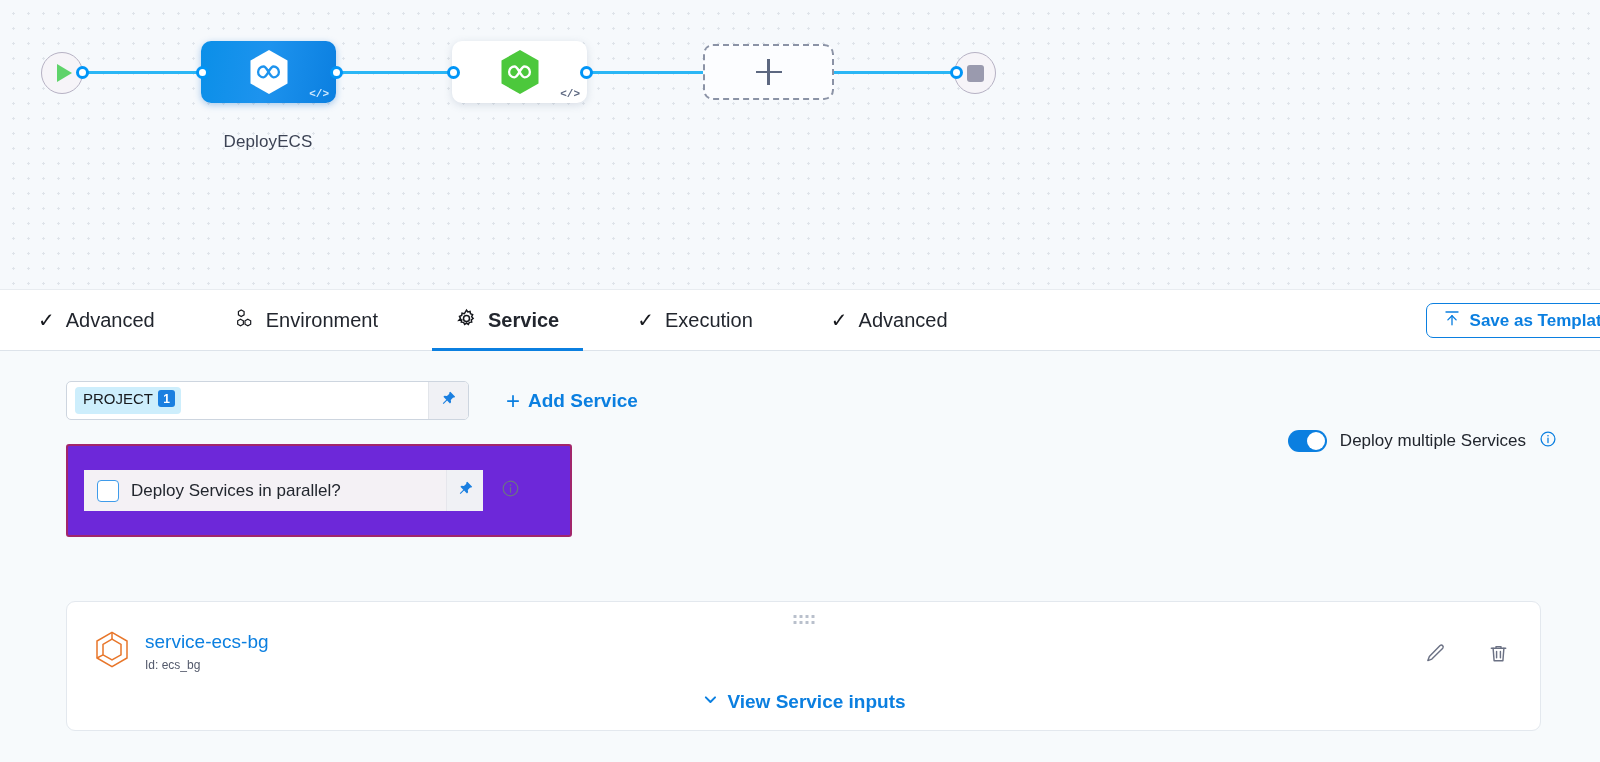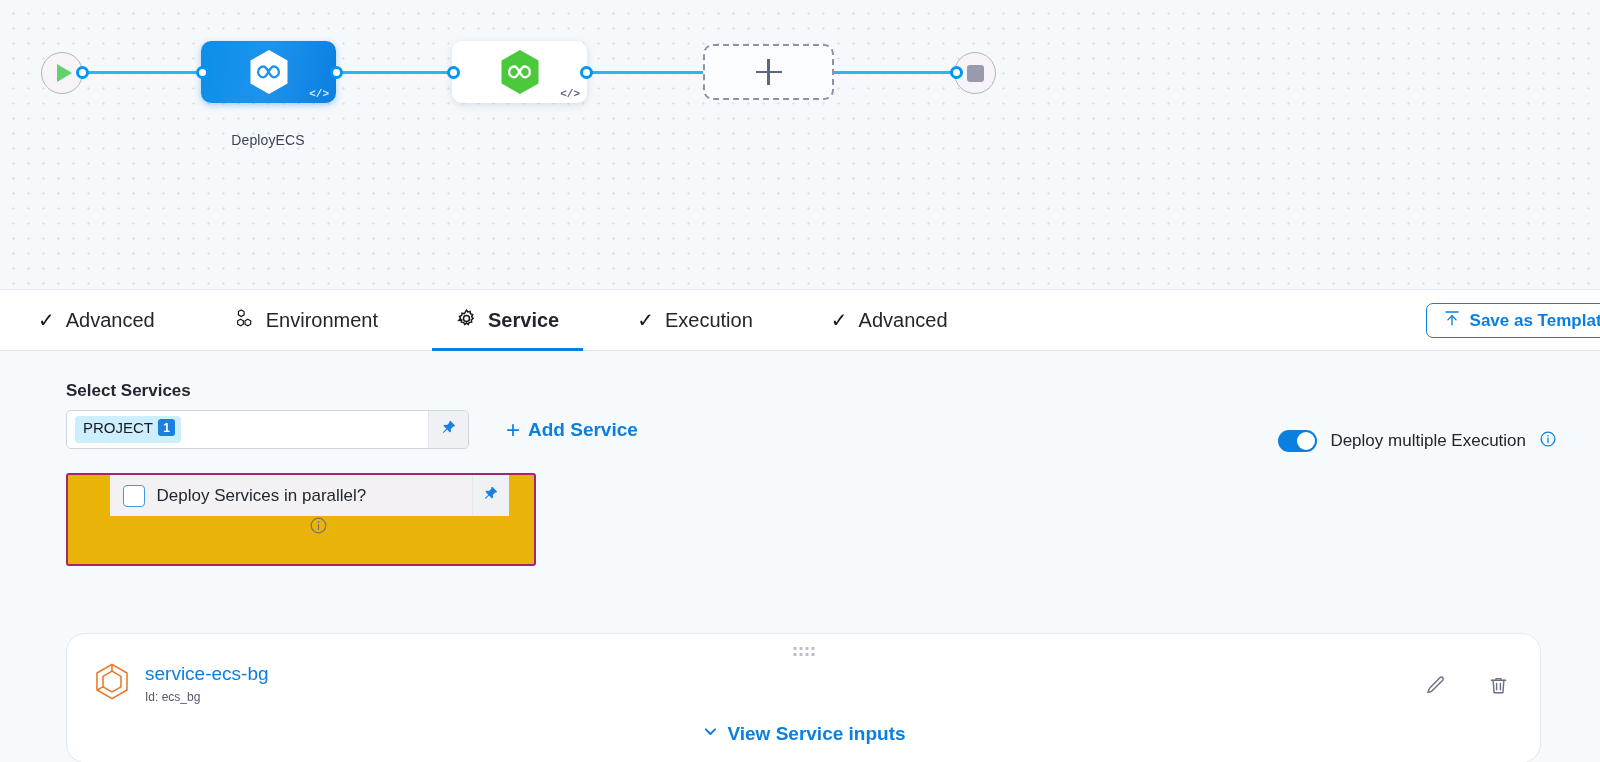--- a/index.html
+++ b/index.html
@@ -54,21 +54,21 @@
     background: #fff; box-shadow: 0 2px 9px rgba(90,110,140,.20);
   }
   .code-badge {
     position: absolute; right: 7px; bottom: 3px; font-size: 11px; font-weight: 700;
     font-family: "Liberation Mono", monospace; line-height: 1;
   }
   .stage-node.blue .code-badge { color: #cfe9ff; }
   .stage-node.white .code-badge { color: #5c6780; }
   .stage-label {
     position: absolute; top: 132px; width: 230px; text-align: center;
-    font-size: 14px; color: #3c4354; letter-spacing: .1px;
+    font-size: 17px; color: #3c4354; letter-spacing: .1px;
   }
   .add-stage-box {
     position: absolute; top: 44px; width: 131px; height: 56px;
     border: 2px dashed #8b93a6; border-radius: 10px; background: #fcfdff;
     display: flex; align-items: center; justify-content: center; z-index: 3;
   }
   .plus-h { position: absolute; width: 26px; height: 2.6px; background: #5c6780; }
   .plus-v { position: absolute; width: 2.6px; height: 26px; background: #5c6780; }
 
   
@@ -137,42 +137,41 @@
     width: 39px; height: 22px; border-radius: 11px; background: #0b7fe0; position: relative;
   }
   .toggle::after {
     content: ""; position: absolute; right: 2px; top: 2px;
     width: 18px; height: 18px; border-radius: 50%; background: #fff;
   }
   .toggle-lbl { font-size: 17px; color: #22262e; }
 
   
   .highlight-box {
-    margin-top: 24px; width: 470px; height: 93px;
+    margin-top: 24px; width: 506px; height: 93px;
     border: 2px solid #a2266b; border-radius: 3px;
     display: flex; align-items: center; padding-left: 16px;
-    background: #eab308;
-    flex-direction: column;
+    background: #6d28d9;
   }
   .cb-row { display: flex; align-items: center; background: #f4f1f5; height: 41px; }
   .checkbox {
     width: 22px; height: 22px; border: 1.6px solid #3f9bea; border-radius: 4px;
     background: #fff; margin: 0 12px 0 13px;
   }
   .cb-label { font-size: 17px; color: #22262e; width: 315px; }
   .cb-pin {
     width: 37px; height: 41px; background: #f0f1f5; border-left: 1px solid #e6e6ec;
     display: flex; align-items: center; justify-content: center;
   }
   .info-i { margin-left: 18px; }
 
   
   .svc-card {
-    position: absolute; left: 66px; top: 282px; width: 1475px; height: 130px;
-    background: #fff; border: 1px solid #e3e8ee; border-radius: 19px;
+    position: absolute; left: 66px; top: 250px; width: 1475px; height: 130px;
+    background: #fff; border: 1px solid #e3e8ee; border-radius: 9px;
   }
   .drag-dots {
     position: absolute; left: 50%; top: 13px; transform: translateX(-50%);
     display: grid; grid-template-columns: repeat(4,3px); grid-auto-rows: 3px;
     gap: 3px;
   }
   .drag-dots i { width: 3px; height: 3px; background: #b9c0cc; border-radius: .5px; display: block; }
   .svc-main { display: flex; align-items: flex-start; padding: 29px 0 0 28px; gap: 16px; }
   .svc-name { font-size: 19px; color: #0b7fe0; line-height: 1.15; }
   .svc-id { font-size: 12px; color: #53596b; margin-top: 5px; }
@@ -275,21 +274,20 @@
           <path d="M12 21V9"></path>
           <path d="M6.5 14.5L12 9l5.5 5.5"></path>
       </svg>
     </span>
     <span>Save as Template</span>
   </div>
 </div>
 
 <div class="main">
 
-  <div class="section-label">Select Services</div>
 
   <div class="row1">
     <div class="multiselect">
       <div class="ms-body">
         <div class="chip">
           <span>PROJECT</span>
           <span class="chip-count">1</span>
         </div>
       </div>
       <div class="pin-btn">
@@ -302,21 +300,21 @@
     </div>
 
     <div class="add-service">
       <span class="add-plus">+</span>
       <span>Add Service</span>
     </div>
   </div>
 
   <div class="toggle-wrap">
     <div class="toggle"></div>
-    <span class="toggle-lbl">Deploy multiple Execution</span>
+    <span class="toggle-lbl">Deploy multiple Services</span>
     <span>
       <svg width="18" height="18" viewBox="0 0 24 24" fill="none" stroke="#0b7fe0" stroke-width="1.7">
         <circle cx="12" cy="12" r="9.2"></circle>
           <path d="M12 10.8v6" stroke-linecap="round"></path>
           <circle cx="12" cy="7.6" r="1.1" fill="#0b7fe0" stroke="none"></circle>
       </svg>
     </span>
   </div>
 
   <div class="highlight-box">

